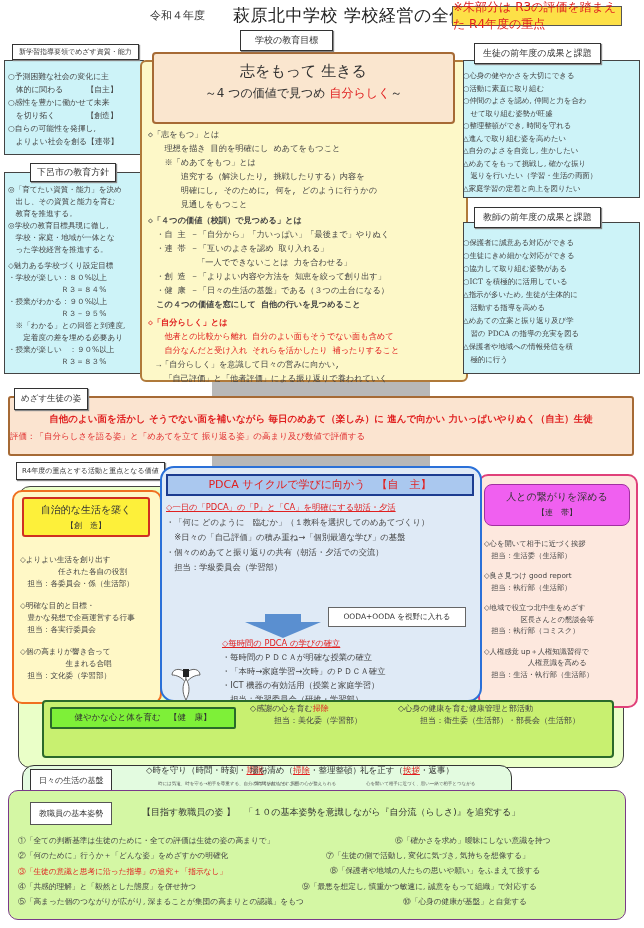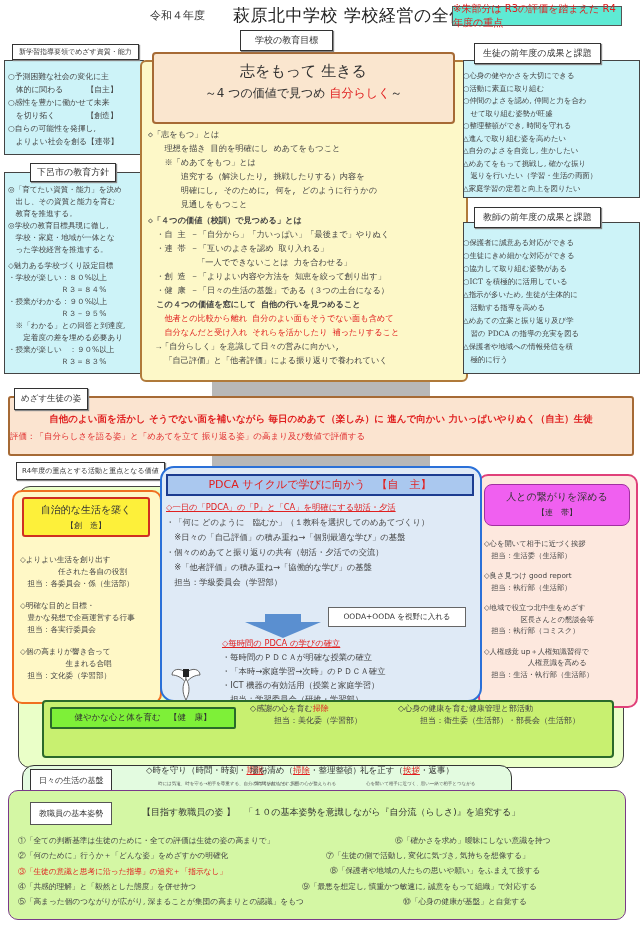--- a/index.html
+++ b/index.html
@@ -1,20 +1,20 @@
 <!DOCTYPE html>
 <html><head>
 <meta charset="utf-8">
 <style>
 *{box-sizing:border-box;margin:0;padding:0}
 body{width:644px;height:928px;background:#fff;font-family:"DejaVu Sans",sans-serif;font-size:8px;color:#333;position:relative;overflow:hidden}
 .abs{position:absolute}
 .title-year{left:150px;top:8px;font-size:11px;color:#333}
 .title-main{left:233px;top:4px;font-size:17px;color:#222;letter-spacing:0.5px}
-.note-box{left:452px;top:6px;width:170px;height:20px;border:1px solid #555;font-size:10px;color:#e02020;display:flex;align-items:center;justify-content:center;background:#5eead4}
+.note-box{left:452px;top:6px;width:170px;height:20px;border:1px solid #555;font-size:12px;color:#e02020;display:flex;align-items:center;justify-content:center;background:#fde047}
 .panel-blue{background:#cdf3f8;border:1px solid #444}
 .label-box{position:absolute;background:#fff;border:1px solid #333;font-size:8px;color:#333;padding:2px 6px;white-space:nowrap;box-shadow:1px 1px 1px #888}
 .list{line-height:13px;font-size:8px;color:#444;font-family:"DejaVu Serif",serif}
 .list div{white-space:nowrap}
 .center-goal{left:140px;top:60px;width:328px;height:322px;background:#fdf8c8;border:2px solid #b07a3a;border-radius:6px}
 .goal-head{left:152px;top:52px;width:303px;height:72px;background:#fae6cf;border:2px solid #a66a35;border-radius:4px;text-align:center}
 .goal-head .t1{font-size:15px;color:#333;margin-top:8px}
 .goal-head .t2{font-size:12px;color:#333;margin-top:4px}
 .red{color:#e02020}
 .goal-body{left:148px;top:128px;width:316px;font-family:Liberation Mono, monospace;font-size:8.2px;line-height:14px;color:#444}
@@ -99,20 +99,21 @@
     <div>　　　　追究する（解決したり, 挑戦したりする）内容を</div>
     <div>　　　　明確にし, そのために, 何を, どのように行うかの</div>
     <div>　　　　見通しをもつこと</div>
     <div style="font-weight: bold; margin-top: 2px;">◇「４つの価値（校訓）で見つめる」とは</div>
     <div>　・自 主 －「自分から」「力いっぱい」「最後まで」やりぬく</div>
     <div>　・連 帯 －「互いのよさを認め 取り入れる」</div>
     <div>　　　　　　「一人でできないことは 力を合わせる」</div>
     <div>　・創 造 －「よりよい内容や方法を 知恵を絞って創り出す」</div>
     <div>　・健 康 －「日々の生活の基盤」である（３つの土台になる）</div>
     <div style="font-weight: bold;">　この４つの価値を窓にして 自他の行いを見つめること</div>
+    <div style="color: rgb(224, 32, 32); font-weight: bold; margin-top: 4px;">◇「自分らしく」とは</div>
     <div style="color: rgb(224, 32, 32);">　　他者との比較から離れ 自分のよい面もそうでない面も含めて</div>
     <div style="color: rgb(224, 32, 32);">　　自分なんだと受け入れ それらを活かしたり 補ったりすること</div>
     <div>　→「自分らしく」を意識して日々の営みに向かい,</div>
     <div>　　「自己評価」と「他者評価」による振り返りで養われていく</div>
   </div>
 
 <div class="abs panel-blue" style="left:463px;top:60px;width:177px;height:138px;"></div>
 <div class="label-box" style="left:474px;top:43px;font-size:9px;padding:3px 8px;">生徒の前年度の成果と課題</div>
 <div class="abs list" style="left:463px;top:70px;font-size:7.4px;line-height:12.5px;">
   <div>○心身の健やかさを大切にできる</div>
@@ -191,21 +192,20 @@
   <div>　担当：生活・執行部（生活部）</div>
 </div>
 
 <div class="abs blue-box"></div>
 <div class="abs blue-title">PDCA サイクルで学びに向かう　【自　主】</div>
 <div class="abs blue-list" id="blue-list">
     <div style="color: rgb(224, 32, 32); text-decoration: underline;">◇一日の「PDCA」の「P」と「CA」を明確にする朝活・夕活</div>
     <div>・「何に どのように　臨むか」（１教科を選択してのめあてづくり）</div>
     <div>　※日々の「自己評価」の積み重ね→「個別最適な学び」の基盤</div>
     <div>・個々のめあてと振り返りの共有（朝活・夕活での交流）</div>
-    <div>　※「他者評価」の積み重ね→「協働的な学び」の基盤</div>
     <div>　担当：学級委員会（学習部）</div>
   </div>
 <div class="abs ooda">OODA+OODA を視野に入れる</div>
 <div class="abs arrow-stem"></div>
 <div class="abs arrow"></div>
 <div class="abs blue-list" id="blue-list2" style="left:222px;top:636px;line-height:14px;">
     <div style="color: rgb(224, 32, 32); text-decoration: underline;">◇毎時間の PDCA の学びの確立</div>
     <div>・毎時間のＰＤＣＡが明確な授業の確立</div>
     <div>・「本時→家庭学習→次時」のＰＤＣＡ確立</div>
     <div>・ICT 機器の有効活用（授業と家庭学習）</div>

